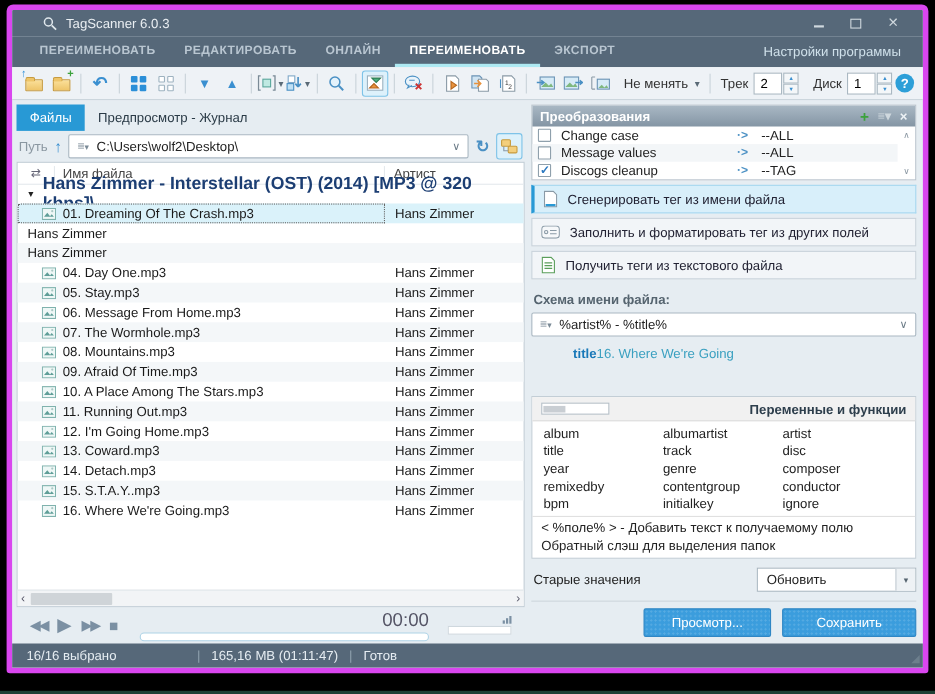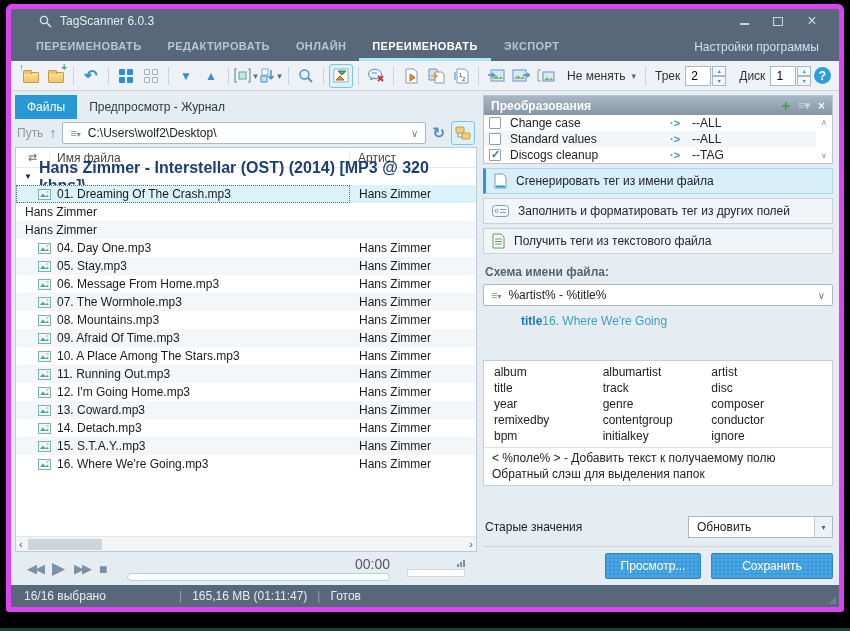--- a/index.html
+++ b/index.html
@@ -87,21 +87,21 @@
   .hscroll { height:15px; background:#f2f4f6; border-top:1px solid #e2e7eb; display:flex; align-items:center; padding:0 3px; flex:none; color:#556; font-size:11px; }
   .hthumb { width:74px; height:11px; background:#cfd4d8; margin-left:5px; border-radius:1px; }
   .hscroll .spacer { flex:1; }
 
   
   .player { height:33px; display:flex; align-items:center; padding:0 12px; gap:9px; flex:none; }
   .pc { color:#7b90a3; font-size:13px; letter-spacing:-2px; }
   .pc.play { font-size:17px; letter-spacing:0; }
   .pc.stop { font-size:14px; letter-spacing:0; }
   .pbar-wrap { flex:1; display:flex; flex-direction:column; margin-left:10px; }
-  .ptime { align-self:flex-end; font-size:14px; color:#556; margin-bottom:1px; }
+  .ptime { align-self:flex-end; font-size:17px; color:#556; margin-bottom:1px; }
   .pbar { height:8px; border:1px solid #aed3e6; background:#fff; border-radius:4px; }
   .vol-wrap { width:58px; display:flex; flex-direction:column; align-items:flex-end; gap:2px; margin-left:8px; }
   .vol-icon { display:flex; align-items:flex-end; gap:1px; height:7px; }
   .vol-icon span { width:2px; background:#7b90a3; }
   .vol-bar { width:58px; height:8px; background:#fff; border:1px solid #cfd8de; }
   .vol-fill { width:75%; height:100%; background:#2b9ad6; }
 
   
   .tbox { background:#fff; border:1px solid #b9c4cd; position:relative; flex:none; }
   .tbox-header { height:19px; background:linear-gradient(#a9b8c4,#8495a4); display:flex; align-items:center; padding:0 7px; color:#fff; font-weight:bold; font-size:12px; }
@@ -138,21 +138,21 @@
 
   .oldvals { margin-top:auto; display:flex; align-items:center; height:26px; flex:none; }
   .oldvals .lbl { font-size:12px; color:#222; flex:1; padding-left:2px; }
   .updcombo { width:145px; height:22px; background:#fff; border:1px solid #aab8c2; display:flex; align-items:center; font-size:12px; color:#222; }
   .updcombo .txt { flex:1; padding-left:8px; }
   .updcombo .dbtn { width:18px; height:100%; background:#eef2f5; border-left:1px solid #c3ccd3; display:flex; align-items:center; justify-content:center; color:#55646f; font-size:8px; }
   .rc-divider { border-top:1px solid #cdd6dd; margin-top:6px; }
   .btnrow { display:flex; justify-content:flex-end; gap:10px; padding:6px 0 6px; }
   .bluebtn { height:26px; background:#3b9ddd; border:1px solid #2f86c4; color:#fff; font-size:12px; display:flex; align-items:center; justify-content:center; border-radius:2px;
              background-image:radial-gradient(rgba(255,255,255,.14) 1px, transparent 1px); background-size:4px 4px; }
-  .btn-preview { width:96px;margin-left:20px; }
+  .btn-preview { width:116px;margin-left:20px; }
   .btn-save { width:122px; }
 
   
   .statusbar { height:22px; background:#566879; display:flex; align-items:center; padding:0 13px; font-size:12px; color:#e6edf2; flex:none; position:relative; }
   .sb-div { color:#8fa0ae; }
   .sb-sel { width:155px; }
   .sb-size { margin:0 10px; }
   .sb-status { margin-left:10px; }
   .grip { position:absolute; right:3px; bottom:2px; color:#6d7f8d; font-size:10px; }
 
@@ -580,21 +580,21 @@
         <div class="t-body">
 
         <div class="t-row">
               <span class="cb"></span>
               <span class="t-label">Change case</span>
               <span class="t-arrow">·&gt;</span>
               <span class="t-val">--ALL</span>
             </div>
             <div class="t-row">
               <span class="cb"></span>
-              <span class="t-label">Standard values</span>
+              <span class="t-label">Message values</span>
               <span class="t-arrow">·&gt;</span>
               <span class="t-val">--ALL</span>
             </div>
             <div class="t-row checked">
               <span class="cb"></span>
               <span class="t-label">Discogs cleanup</span>
               <span class="t-arrow">·&gt;</span>
               <span class="t-val">--TAG</span>
             </div>
           </div>
@@ -636,20 +636,27 @@
         <span>%artist% - %title%</span>
         <span class="spacer"></span>
         <span class="chev">∨</span>
       </span>
       <div class="preview">
         <span class="pf">title</span>
         <span class="pv">16. Where We're Going</span>
       </div>
 
       <div class="vars">
+        <div class="vars-header">
+          <span class="vars-inset">
+              <span></span>
+            </span>
+          <span class="spacer"></span>
+          <span class="vars-title">Переменные и функции</span>
+        </div>
         <div class="vars-grid">
 
         <span>album</span>
             <span>albumartist</span>
             <span>artist</span>
             <span>title</span>
             <span>track</span>
             <span>disc</span>
             <span>year</span>
             <span>genre</span>

